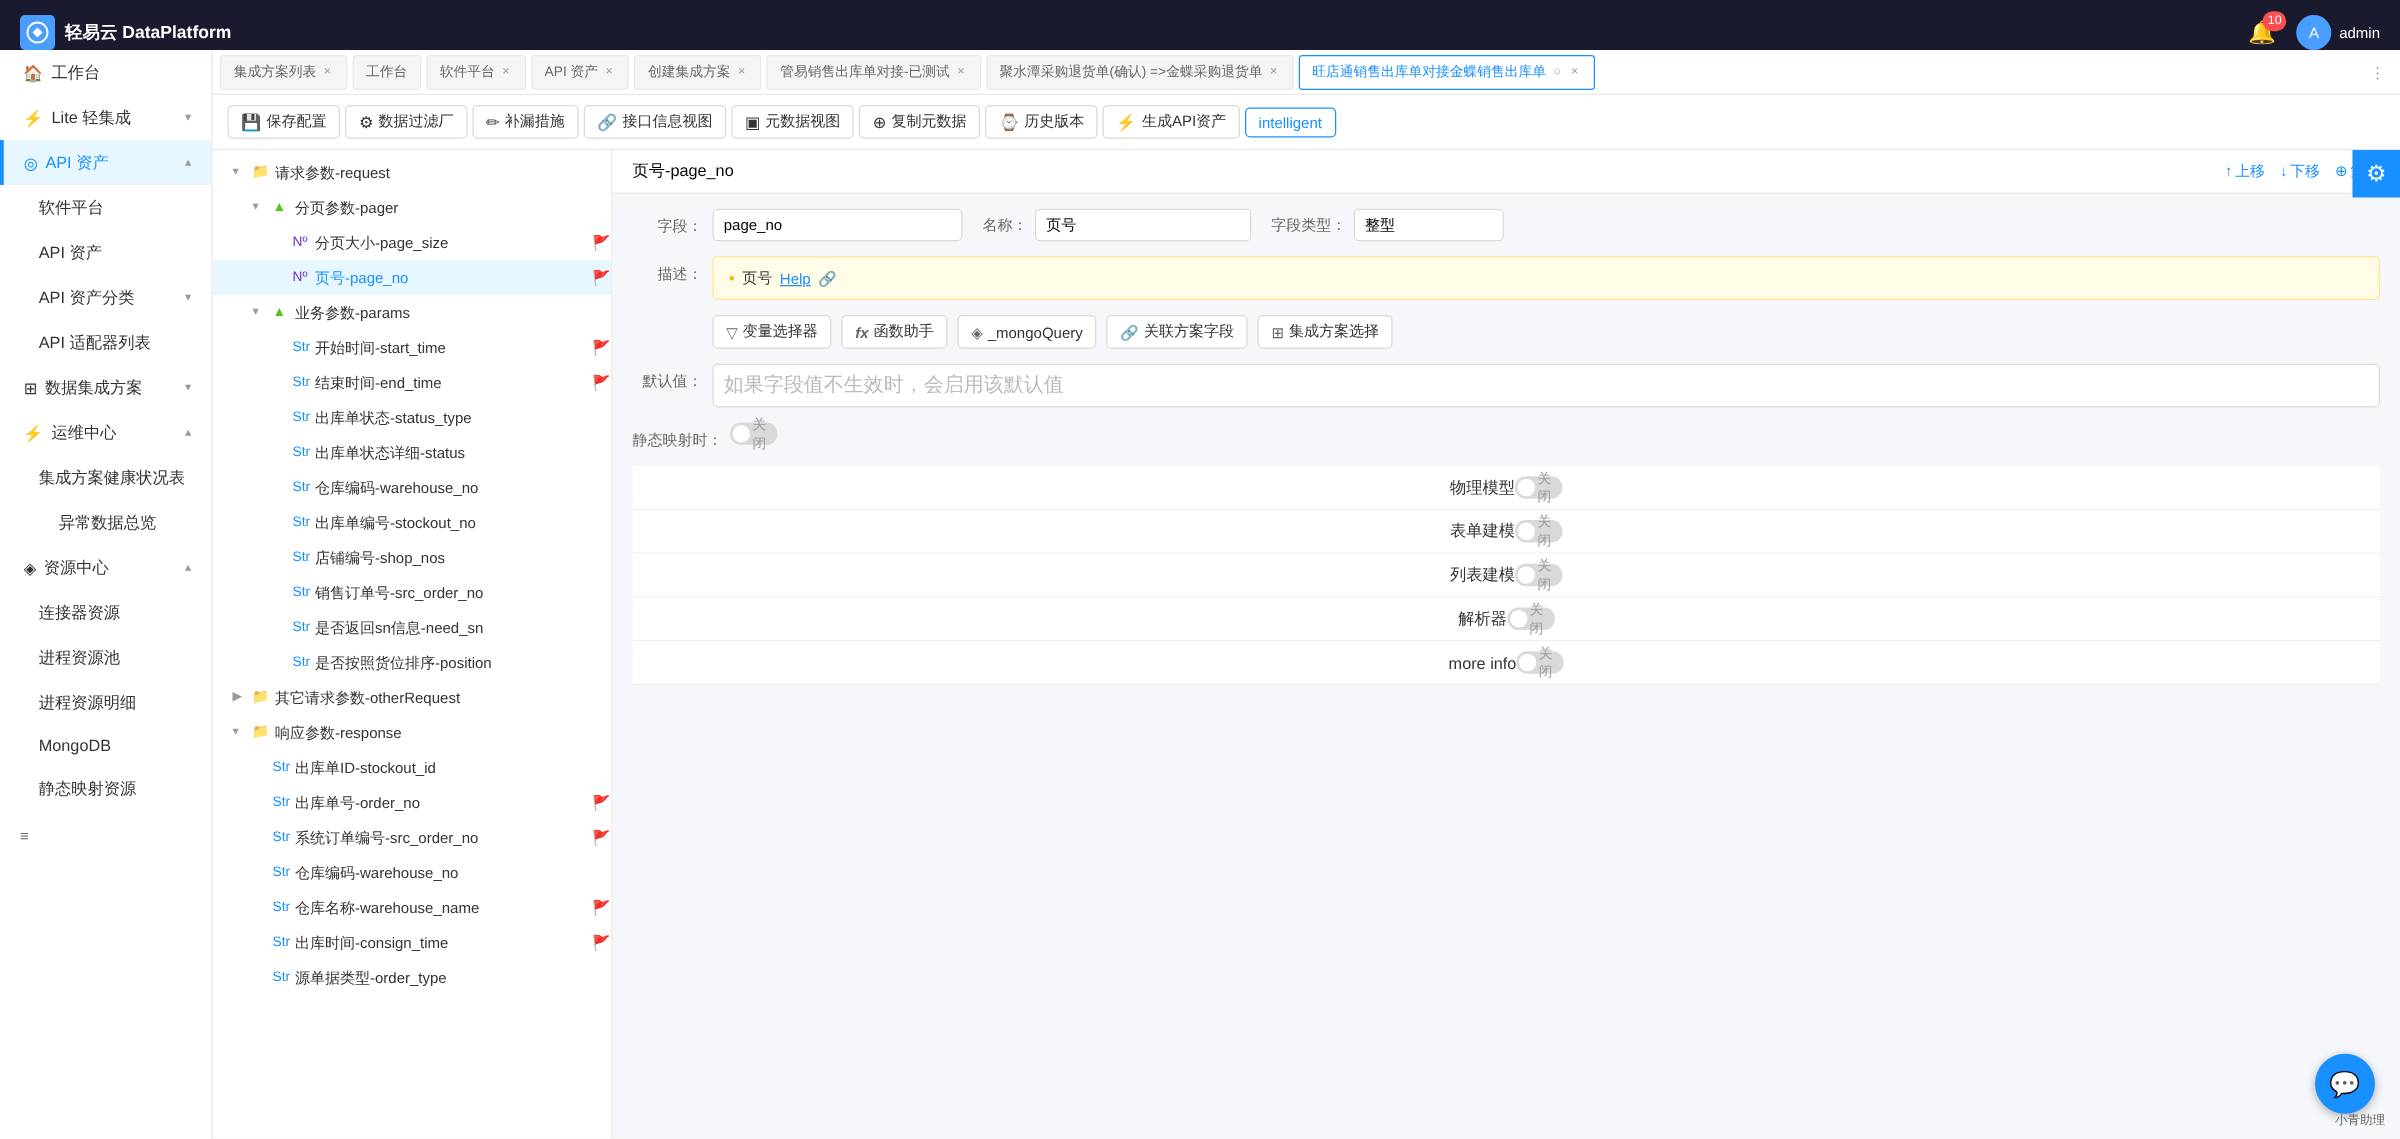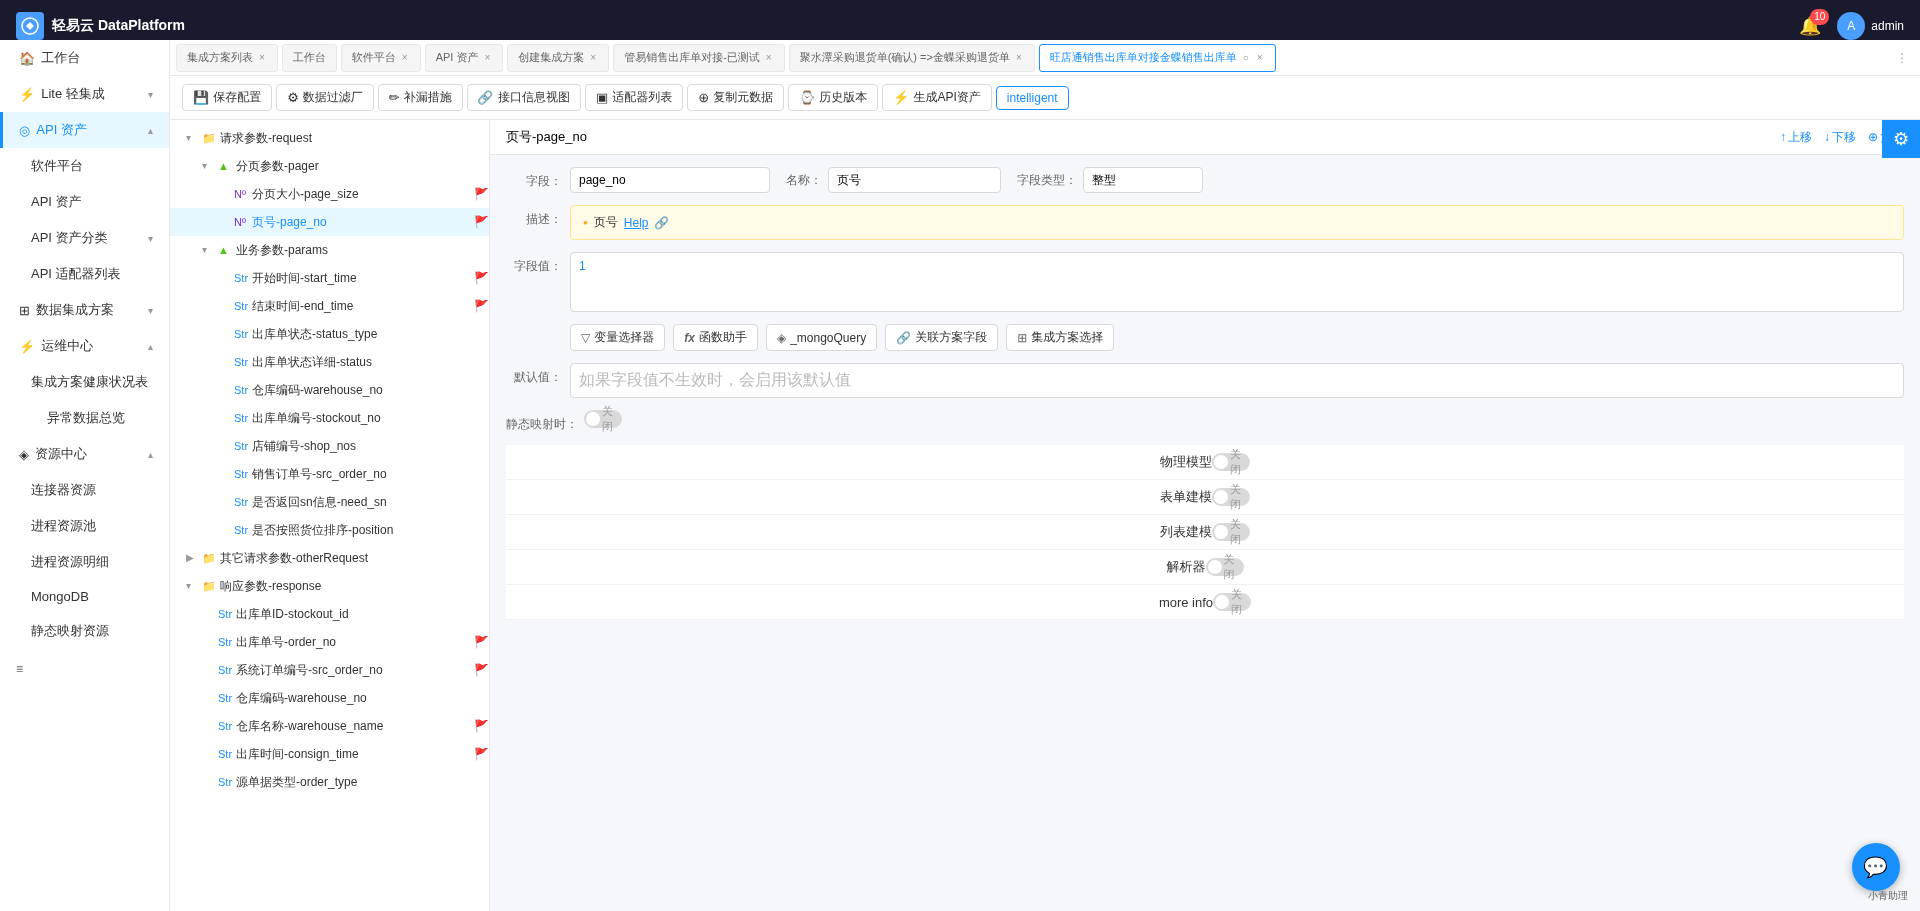--- a/index.html
+++ b/index.html
@@ -631,21 +631,21 @@
       <button class="toolbar-btn">
         <span class="btn-icon">✏</span>
         <span>补漏措施</span>
       </button>
       <button class="toolbar-btn">
         <span class="btn-icon">🔗</span>
         <span>接口信息视图</span>
       </button>
       <button class="toolbar-btn">
         <span class="btn-icon">▣</span>
-        <span>适配器列表</span>
+        <span>元数据视图</span>
       </button>
       <button class="toolbar-btn">
         <span class="btn-icon">⊕</span>
         <span>复制元数据</span>
       </button>
       <button class="toolbar-btn">
         <span class="btn-icon">⌚</span>
         <span>历史版本</span>
       </button>
       <button class="toolbar-btn">
@@ -924,26 +924,20 @@
           <div class="form-row">
             <span class="form-label">描述：</span>
             <div class="desc-box">
               <span class="desc-dot">●</span>
               <span>页号</span>
               <span class="desc-link">Help</span>
               <span style="color:#1890ff; cursor:pointer;">🔗</span>
             </div>
           </div>
 
-          <div class="form-row">
-            <span class="form-label">字段值：</span>
-            <div class="field-value-box">
-              <span>1</span>
-            </div>
-          </div>
 
           <div class="form-row" style="padding-left:64px;">
             <div class="action-btns">
               <button class="action-btn">
                 <span class="action-icon">▽</span>
                 <span>变量选择器</span>
               </button>
               <button class="action-btn">
                 <span class="action-icon" style="font-style:italic; font-weight:bold;">fx</span>
                 <span>函数助手</span>

